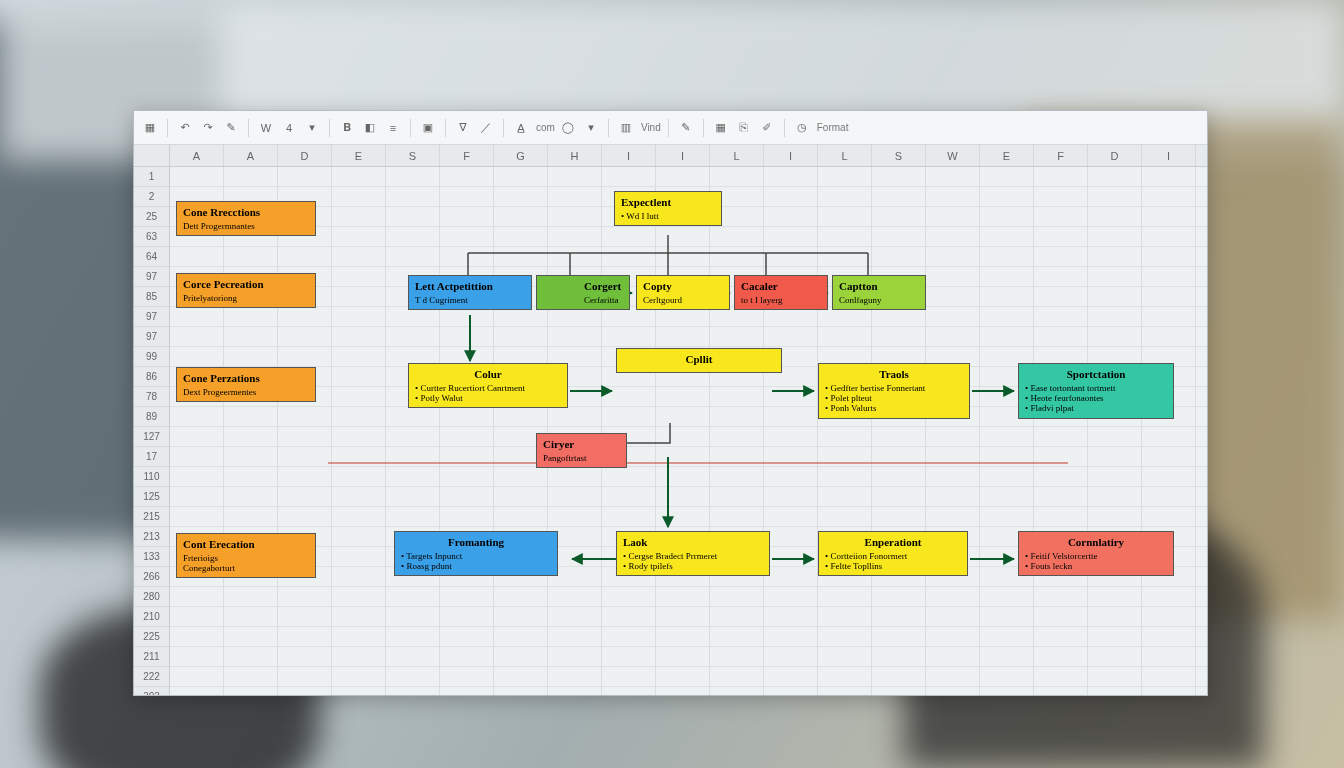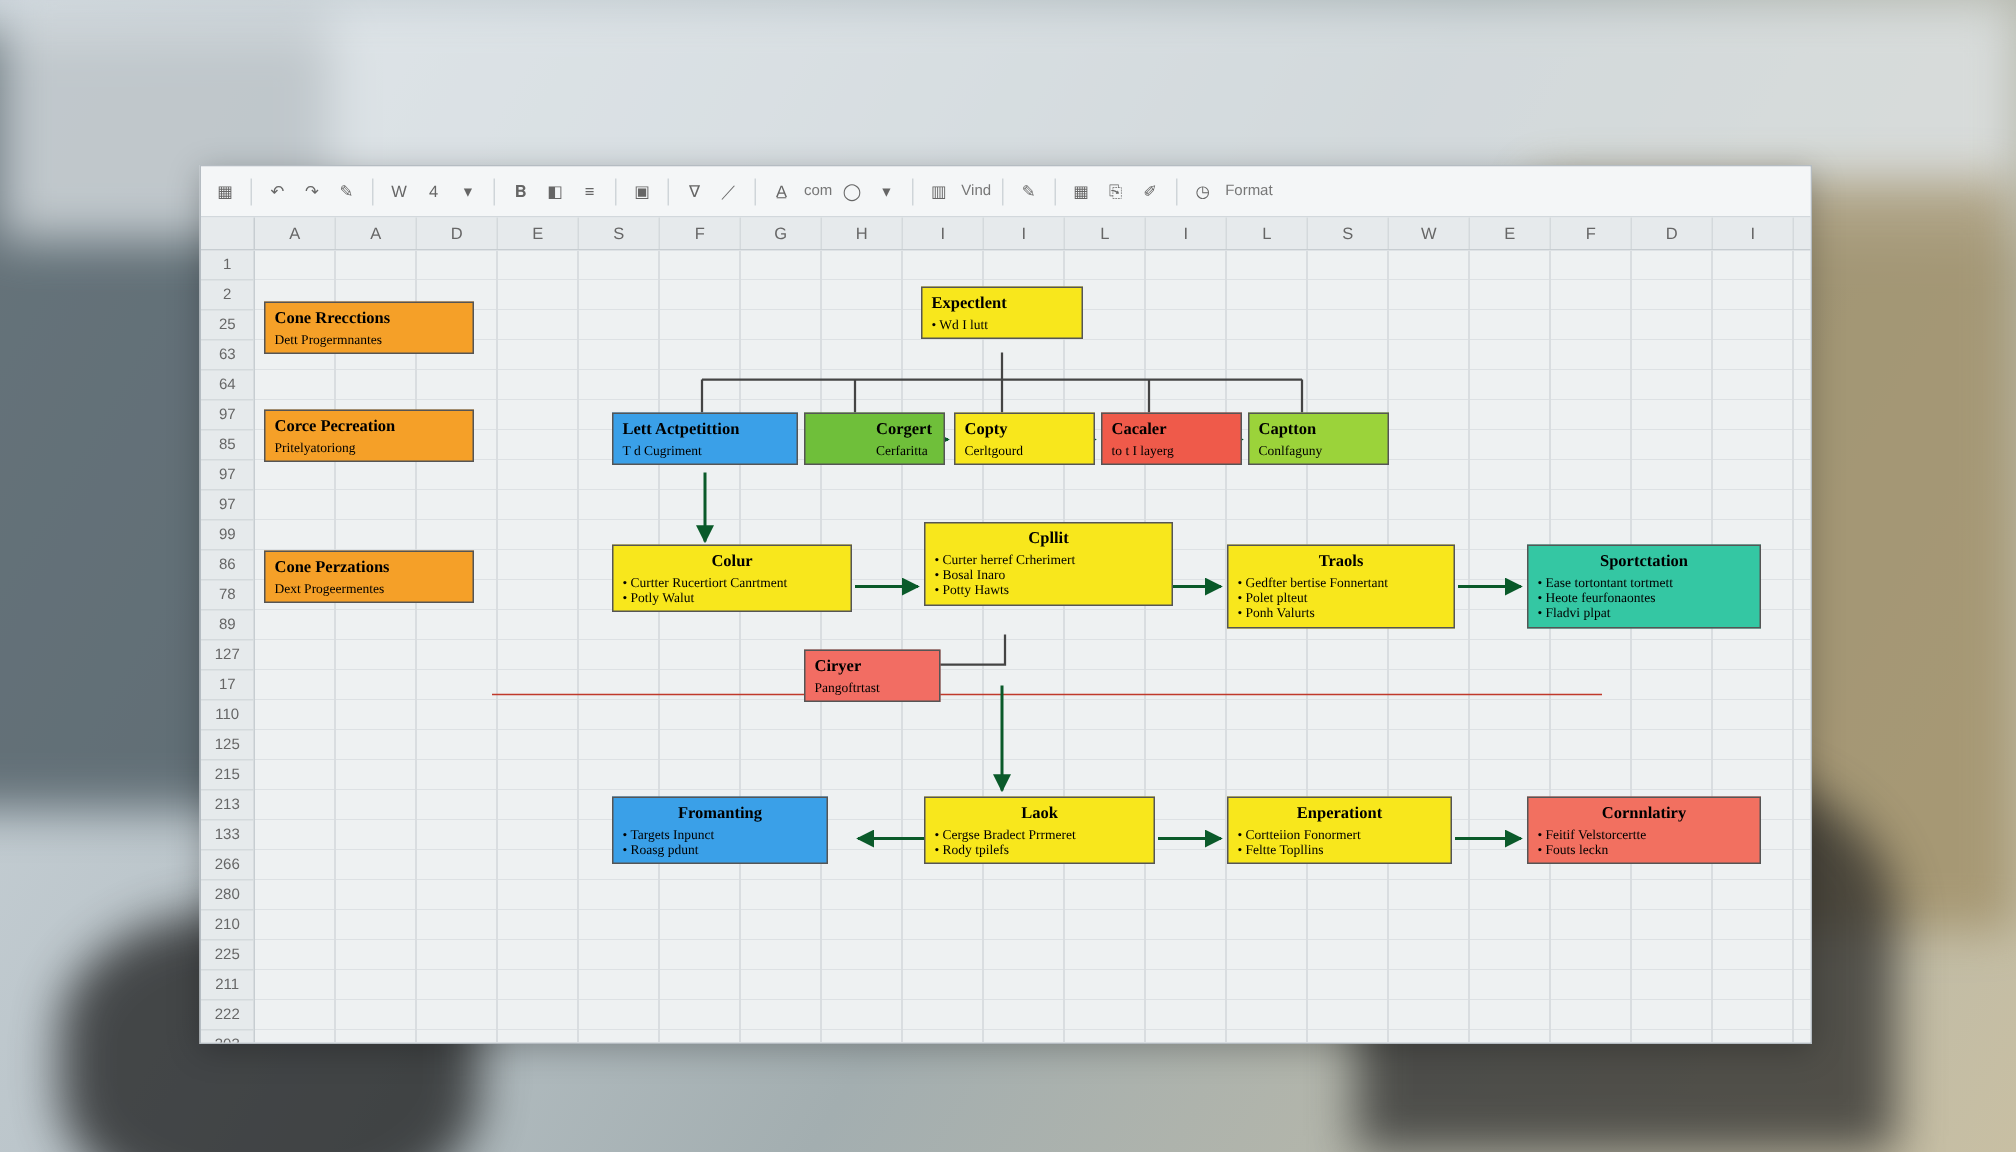--- a/index.html
+++ b/index.html
@@ -250,20 +250,25 @@
         <span class="sub">Dett Progermnantes</span>
       </div>
       <div class="shape c-orange" style="left:6px; top:106px; width:140px;">
         <span class="title">Corce Pecreation</span>
         <span class="sub">Pritelyatoriong</span>
       </div>
       <div class="shape c-orange" style="left:6px; top:200px; width:140px;">
         <span class="title">Cone Perzations</span>
         <span class="sub">Dext Progeermentes</span>
       </div>
+      <div class="shape c-orange" style="left:6px; top:366px; width:140px;">
+        <span class="title">Cont Erecation</span>
+        <span class="sub">Frterioigs</span>
+        <span class="sub">Conegaborturt</span>
+      </div>
 
       <div class="shape c-yellow" style="left:444px; top:24px; width:108px;">
         <span class="title">Expectlent</span>
         <span class="sub">• Wd I lutt</span>
       </div>
 
       <div id="r2">
           <div class="shape c-blue" style="left: 238px; top: 108px; width: 124px;">
             <span class="title">Lett Actpetittion</span>
             <span class="sub">T d Cugriment</span>
@@ -289,25 +294,20 @@
       <div id="r3">
           <div class="shape c-yellow" style="left: 238px; top: 196px; width: 160px;">
             <span class="title" style="text-align:center">Colur</span>
             <ul>
               <li>Curtter Rucertiort Canrtment</li>
               <li>Potly Walut</li>
             </ul>
           </div>
           <div class="shape c-yellow" style="left: 446px; top: 181px; width: 166px;">
             <span class="title" style="text-align:center">Cpllit</span>
-            <ul>
-              <li>Curter herref Crherimert</li>
-              <li>Bosal Inaro</li>
-              <li>Potty Hawts</li>
-            </ul>
           </div>
           <div class="shape c-yellow" style="left: 648px; top: 196px; width: 152px;">
             <span class="title" style="text-align:center">Traols</span>
             <ul>
               <li>Gedfter bertise Fonnertant</li>
               <li>Polet plteut</li>
               <li>Ponh Valurts</li>
             </ul>
           </div>
           <div class="shape c-teal" style="left: 848px; top: 196px; width: 156px;">
@@ -319,29 +319,29 @@
             </ul>
           </div>
         </div>
 
       <div class="shape c-pink" style="left:366px; top:266px; width:91px;">
         <span class="title">Ciryer</span>
         <span class="sub">Pangoftrtast</span>
       </div>
 
       <div id="r4">
-          <div class="shape c-blue" style="left: 238px; top: 364px; width: 144px;">
+          <div class="shape c-blue" style="left: 224px; top: 364px; width: 164px;">
             <span class="title" style="text-align:center">Fromanting</span>
             <ul>
               <li>Targets Inpunct</li>
               <li>Roasg pdunt</li>
             </ul>
           </div>
           <div class="shape c-yellow" style="left: 446px; top: 364px; width: 154px;">
-            <span class="title" style="text-align:center">Laok</span>
+            <span class="title" style="">Laok</span>
             <ul>
               <li>Cergse Bradect Prrmeret</li>
               <li>Rody tpilefs</li>
             </ul>
           </div>
           <div class="shape c-yellow" style="left: 648px; top: 364px; width: 150px;">
             <span class="title" style="text-align:center">Enperationt</span>
             <ul>
               <li>Cortteiion Fonormert</li>
               <li>Feltte Topllins</li>

